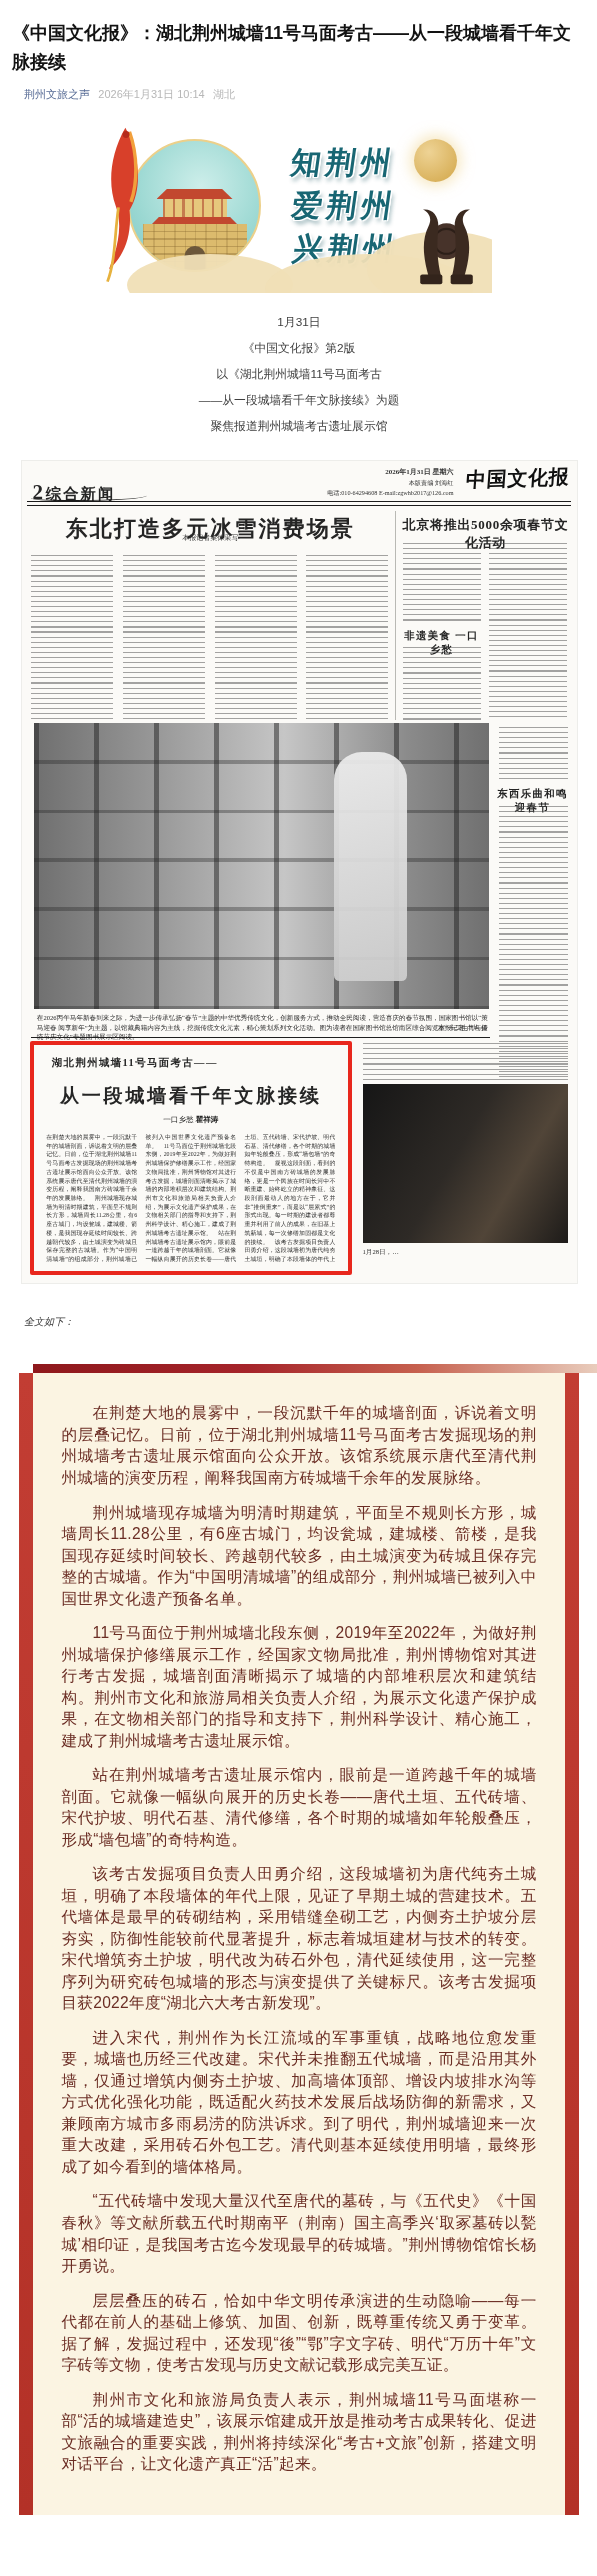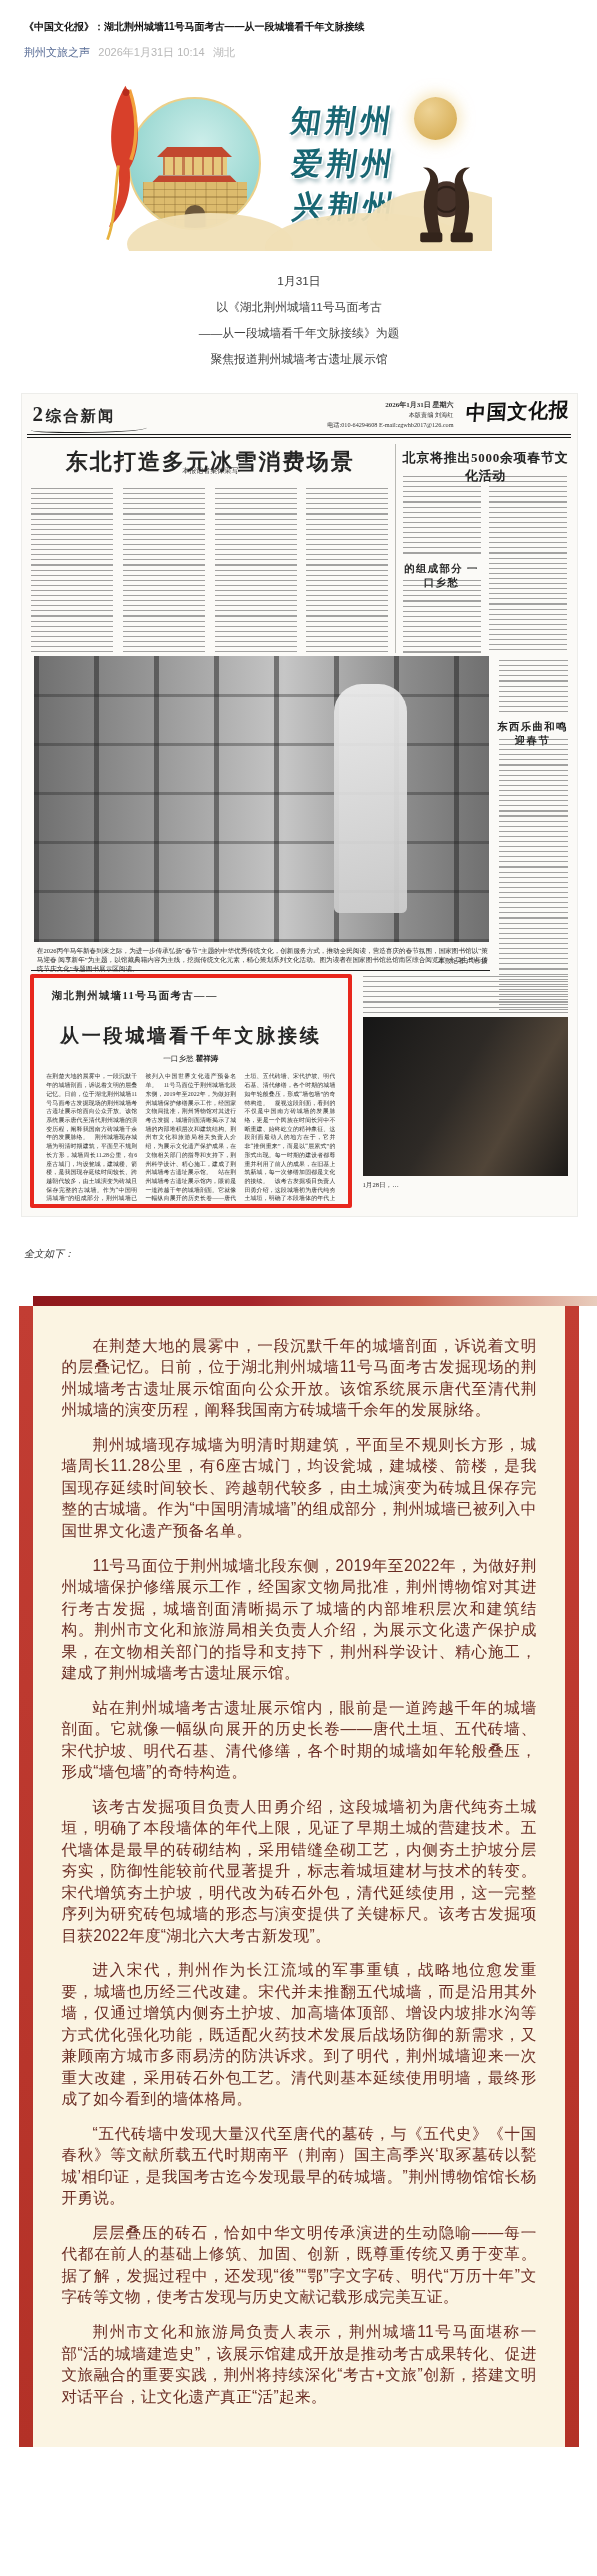--- a/index.html
+++ b/index.html
@@ -1,20 +1,20 @@
 <!DOCTYPE html>
 <html style="font-size:11px"><head>
 <meta charset="utf-8">
 <style>
   html,body{margin:0;padding:0;background:#fff;}
   body{font-family:"Liberation Sans","DejaVu Sans",sans-serif;color:#222;}
   .page{width:598px;margin:0 auto;background:#fff;padding:19.4px 0 32px;}
 
   
-  .title{margin:0 24px;font-size:10px;line-height:1.6;font-weight:700;color:#121212;}
+  .title{margin:0 12px;font-size:18px;line-height:1.6;font-weight:700;color:#121212;}
   .meta{margin:9.7px 24px 0;font-size:11px;display:flex;align-items:center;gap:8.3px;}
   .account{color:#576b95;text-decoration:none;cursor:pointer;}
   .meta .dim{color:#b7b7b7;}
 
   
   .banner{position:relative;width:386px;height:173px;margin:18px auto 0;overflow:hidden;
     background:linear-gradient(180deg,#4fae bd 0%,#56b4c2 0%,#79cbd4 48%,#a6dede 72%,#ead9b4 100%);cursor:pointer;}
   .cloud{position:absolute;background:radial-gradient(closest-side,rgba(255,255,255,.85),rgba(255,255,255,0));border-radius:50%;}
   .emblem{position:absolute;left:22px;top:19.4px;width:129px;height:129px;border-radius:50%;
     border:2.1px solid #ecd08a;background:radial-gradient(circle at 55% 35%,#cdeeea 0%,#9bd8d2 60%,#7fc7c4 100%);overflow:hidden;}
@@ -58,21 +58,21 @@
   .hline{border-top:0.7px solid #1f1f1f;}
   .np-photo{background:linear-gradient(90deg,#6f6f6f,#9a9a9a 28%,#c6c6c6 55%,#8b8b8b 82%,#707070);
     background-blend-mode:normal;position:relative;overflow:hidden;}
   .np-photo .shelves{position:absolute;inset:0;background:repeating-linear-gradient(90deg,rgba(35,35,35,.5) 0 4.9px,transparent 4.9px 60px),repeating-linear-gradient(0deg,rgba(35,35,35,.35) 0 3.5px,transparent 3.5px 49px);}
   .np-photo .person{position:absolute;right:18%;top:10%;width:16%;height:80%;background:linear-gradient(180deg,#ededed,#cfcfcf);border-radius:28px 28px 5.5px 5.5px;opacity:.92;}
   .np-cap{font-size:6.6px;line-height:9.4px;text-align:justify;color:#2c2c2c;}
   .np-credit{font-size:6.6px;color:#2c2c2c;text-align:right;}
   .np-photo2{background:linear-gradient(120deg,#161616,#2e2a26 45%,#514538 70%,#1d1b19);}
   .redbox{position:absolute;left:8.3px;top:580px;width:322px;height:234px;border:4.9px solid #e8271d;border-radius:2.1px;background:#fbfaf7;box-sizing:border-box;}
   .rb-kicker{margin:11px 0 0 18px;font-size:10.4px;font-weight:700;letter-spacing:1.4px;}
-  .rb-head{margin-top:20px;text-align:center;font-size:19px;font-weight:900;letter-spacing:2.8px;}
+  .rb-head{margin-top:13px;text-align:center;font-size:19px;font-weight:900;letter-spacing:2.8px;}
   .rb-by{margin-top:5.5px;text-align:center;font-size:7.6px;}
   .rb-by .nm{font-weight:700;}
   .rb-cols{margin:8.3px 12.5px 0;height:137px;overflow:hidden;column-count:3;column-gap:8.3px;
     font-size:5.9px;line-height:8.7px;text-align:justify;color:#2e2e2e;}
 
   
   .ft-label{margin:30.5px 24px 0;font-size:10px;color:#3a3a3a;font-style:italic;}
   .art{margin-top:35px;}
   .art-top{height:9.7px;margin-left:33px;background:linear-gradient(90deg,#8e181c 0%,#a5242a 38%,#c6604e 68%,#e9cdbd 100%);}
   .art-mid{display:flex;margin:0 19.4px;}
@@ -131,27 +131,28 @@
       <circle cx="60" cy="58" r="18" fill="none" stroke="#2c1f18" stroke-width="3"></circle>
       <path d="M34 108 C26 80 24 56 34 36 C40 24 34 16 26 12 C40 10 50 22 48 40 C46 62 46 84 52 108 Z" fill="#3b2a20"></path>
       <path d="M86 108 C94 80 96 56 86 36 C80 24 86 16 94 12 C80 10 70 22 72 40 C74 62 74 84 68 108 Z" fill="#3b2a20"></path>
       <rect x="22" y="106" width="32" height="14" rx="3" fill="#33241b"></rect>
       <rect x="66" y="106" width="32" height="14" rx="3" fill="#33241b"></rect>
     </svg>
   </div>
 
   <div class="caps">
     <div>1月31日</div>
+    <div>《中国文化报》第2版</div>
     <div>以《湖北荆州城墙11号马面考古</div>
     <div>——从一段城墙看千年文脉接续》为题</div>
     <div>聚焦报道荆州城墙考古遗址展示馆</div>
   </div>
 
   <div class="np">
-    <div class="abs" style="left:11px;top:8px;">
+    <div class="abs" style="left:11px;top:19px;">
       <span class="np-secnum">2</span>
       <span class="np-sec">综合新闻</span>
     </div>
     <div class="np-swoosh"></div>
 
     <div class="np-hmeta">
       <div class="b">2026年1月31日 星期六</div>
       <div>本版责编 刘海红</div>
       <div>电话:010-64294608  E-mail:zgwhb2017@126.com</div>
     </div>
@@ -162,21 +163,21 @@
     <div class="abs np-byline" style="left:8.3px;top:72px;width:361px;">本报记者集体采写</div>
     <div class="abs fk" style="left:9.7px;top:94px;width:82px;height:165px;"></div>
     <div class="abs fk" style="left:101px;top:94px;width:82px;height:165px;"></div>
     <div class="abs fk" style="left:193px;top:94px;width:82px;height:165px;"></div>
     <div class="abs fk" style="left:284px;top:94px;width:82px;height:165px;"></div>
 
     <div class="abs vline" style="left:373px;top:50px;height:209px;"></div>
 
     <div class="abs np-h2" style="left:380px;top:55px;width:168px;">北京将推出5000余项春节文化活动</div>
     <div class="abs fk" style="left:381px;top:82px;width:78px;height:82px;"></div>
-    <div class="abs np-sub" style="left:380px;top:168px;width:80px;">的组成部分 一口乡愁</div>
+    <div class="abs np-sub" style="left:380px;top:168px;width:80px;">非遗美食 一口乡愁</div>
     <div class="abs fk" style="left:381px;top:186px;width:78px;height:74px;"></div>
     <div class="abs fk" style="left:467px;top:82px;width:78px;height:178px;"></div>
 
     <div class="abs np-photo" style="left:12.5px;top:262px;width:455px;height:286px;">
       <div class="shelves"></div>
       <div class="person"></div>
     </div>
     <div class="abs np-cap" style="left:15.3px;top:552px;width:451px;">在2026丙午马年新春到来之际，为进一步传承弘扬“春节”主题的中华优秀传统文化，创新服务方式，推动全民阅读，营造喜庆的春节氛围，国家图书馆以“策马迎春 阅享新年”为主题，以馆藏典籍内容为主线，挖掘传统文化元素，精心策划系列文化活动。图为读者在国家图书馆总馆南区综合阅览室“十二生肖与传统节庆文化”专题图书展示区阅读。</div>
     <div class="abs np-credit" style="left:293px;top:563px;width:173px;">本报记者 卢旭 摄</div>
     <div class="abs hline" style="left:9.7px;top:576px;width:459px;"></div>

